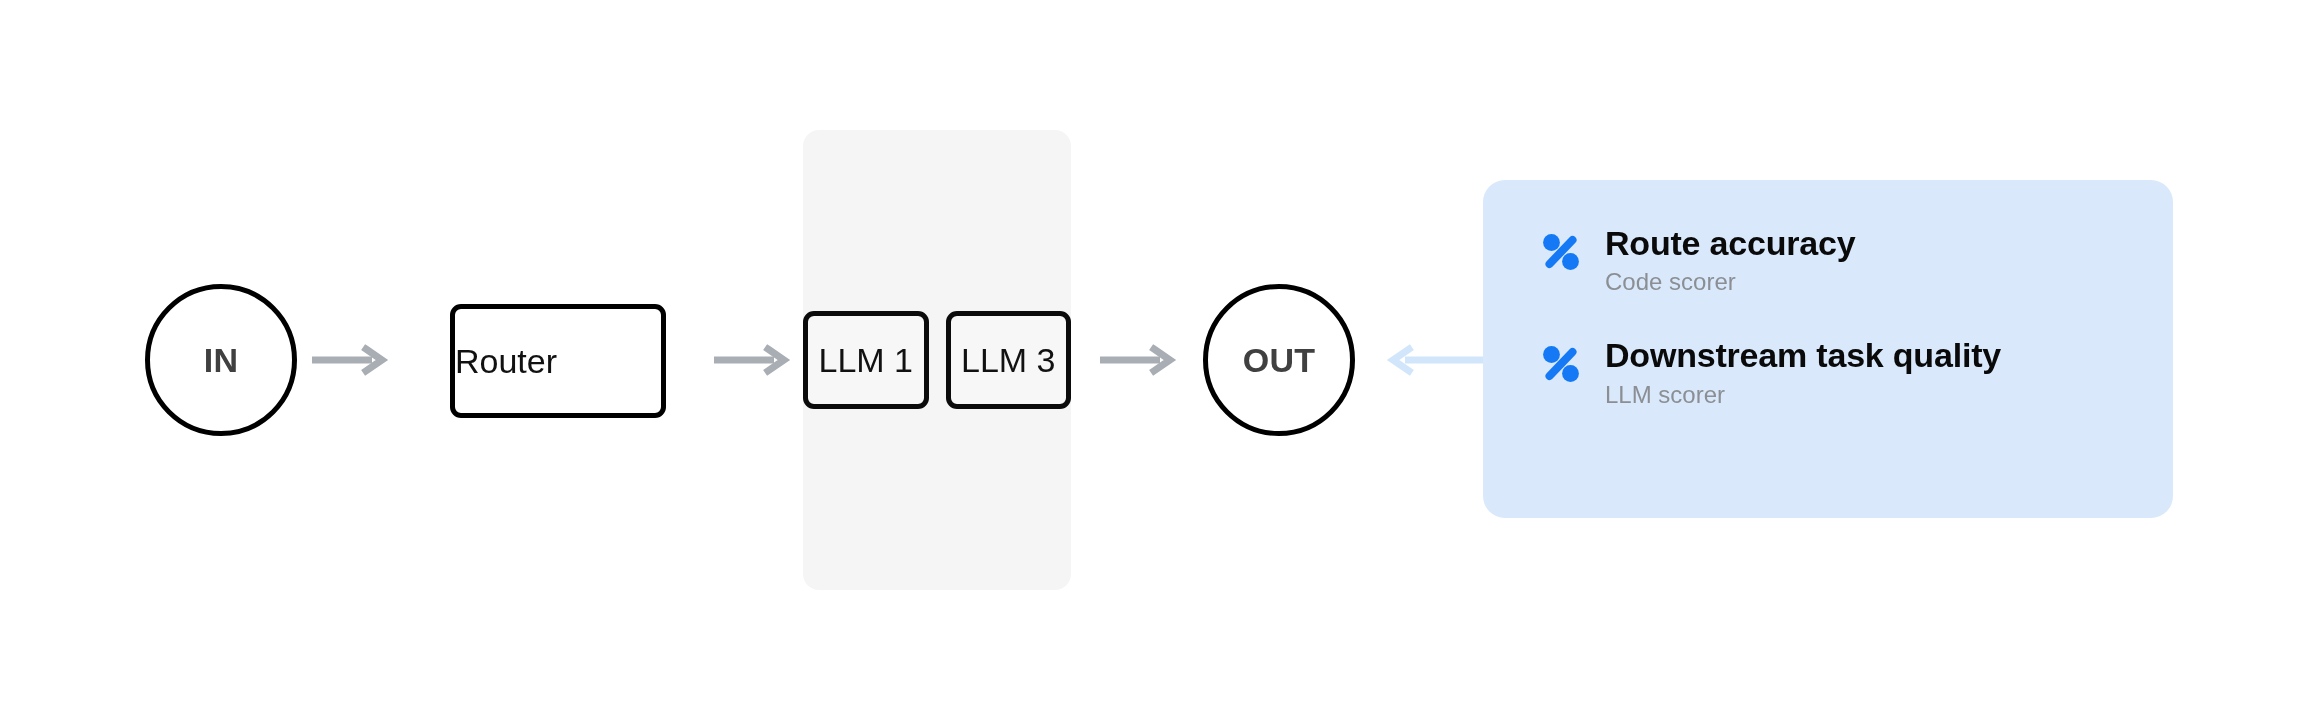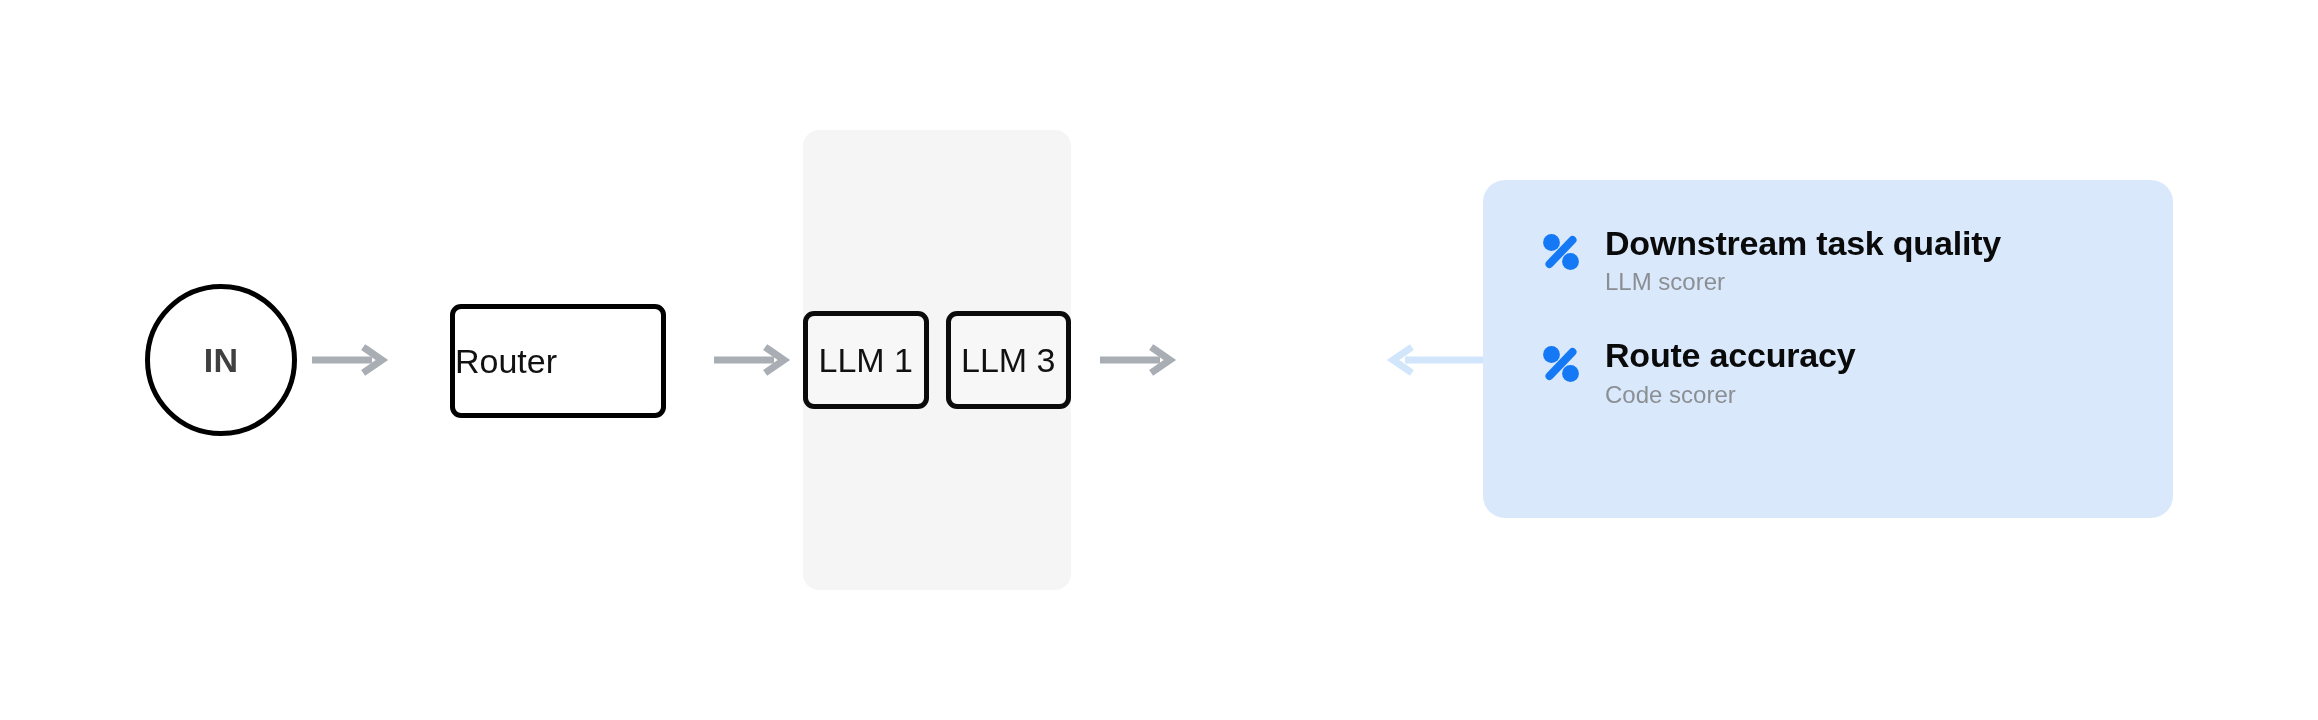--- a/index.html
+++ b/index.html
@@ -166,47 +166,50 @@
     <div class="llm-box">
       <span>LLM 3</span>
     </div>
   </div>
 
   <svg class="arrow-gray" id="arrow-llm-out" viewBox="0 0 80 32">
     <line x1="2" y1="16" x2="62" y2="16" stroke="#a9aeb4" stroke-width="7"></line>
     <polyline points="56,5 72,16 56,27" fill="none" stroke="#a9aeb4" stroke-width="7" stroke-linecap="square" stroke-linejoin="miter"></polyline>
   </svg>
 
+  <div class="node endpoint" id="out-node">
+    <span>OUT</span>
+  </div>
 
   <svg id="arrow-panel-out" viewBox="0 0 104 32">
     <line x1="22" y1="16" x2="102" y2="16" stroke="#d2e6fb" stroke-width="7"></line>
     <polyline points="26,5 10,16 26,27" fill="none" stroke="#d2e6fb" stroke-width="7" stroke-linecap="square" stroke-linejoin="miter"></polyline>
   </svg>
 
   <div class="node" id="scorers-panel">
+
+    <div class="scorer-row">
+      <svg class="scorer-icon" viewBox="0 0 40 40">
+        <circle cx="10.5" cy="10.5" r="8.4" fill="#1579f5"></circle>
+        <circle cx="29.5" cy="29.5" r="8.4" fill="#1579f5"></circle>
+        <line x1="31.5" y1="8" x2="8.5" y2="32" stroke="#1579f5" stroke-width="8" stroke-linecap="round"></line>
+      </svg>
+      <div class="scorer-text">
+        <span class="scorer-title">Route accuracy</span>
+        <span class="scorer-sub">Code scorer</span>
+      </div>
+    </div>
 
     <div class="scorer-row">
       <svg class="scorer-icon" viewBox="0 0 40 40">
         <circle cx="10.5" cy="10.5" r="8.4" fill="#1579f5"></circle>
         <circle cx="29.5" cy="29.5" r="8.4" fill="#1579f5"></circle>
         <line x1="31.5" y1="8" x2="8.5" y2="32" stroke="#1579f5" stroke-width="8" stroke-linecap="round"></line>
       </svg>
       <div class="scorer-text">
         <span class="scorer-title">Downstream task quality</span>
         <span class="scorer-sub">LLM scorer</span>
       </div>
     </div>
 
-    <div class="scorer-row">
-      <svg class="scorer-icon" viewBox="0 0 40 40">
-        <circle cx="10.5" cy="10.5" r="8.4" fill="#1579f5"></circle>
-        <circle cx="29.5" cy="29.5" r="8.4" fill="#1579f5"></circle>
-        <line x1="31.5" y1="8" x2="8.5" y2="32" stroke="#1579f5" stroke-width="8" stroke-linecap="round"></line>
-      </svg>
-      <div class="scorer-text">
-        <span class="scorer-title">Route accuracy</span>
-        <span class="scorer-sub">Code scorer</span>
-      </div>
-    </div>
-
   </div>
 
 </div>
 
 </body></html>

